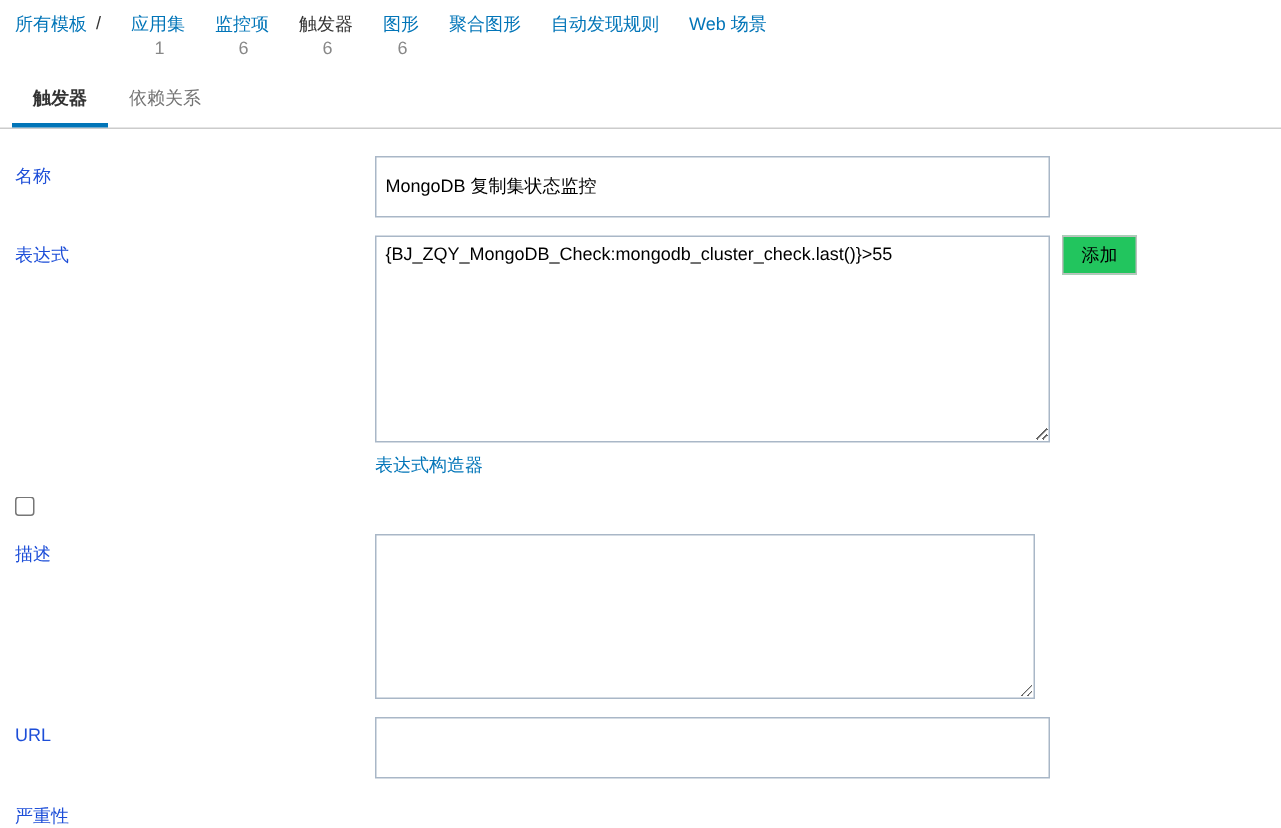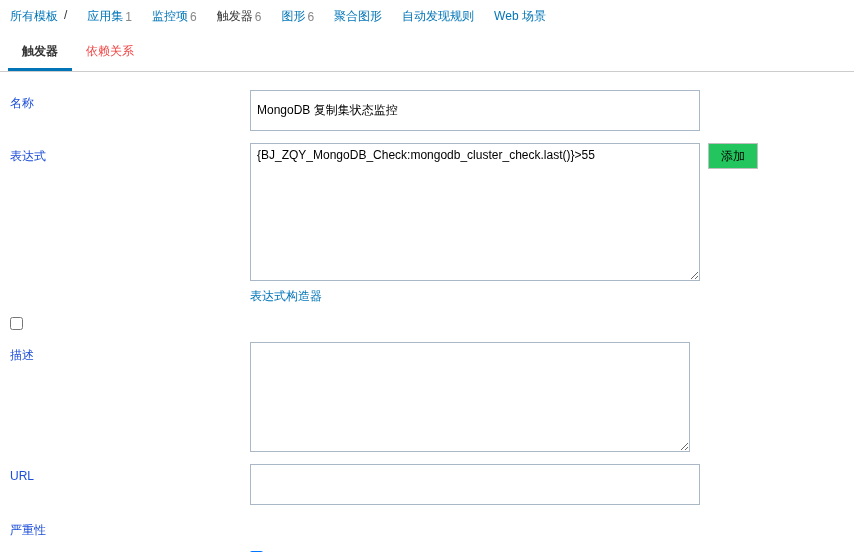--- a/index.html
+++ b/index.html
@@ -2,25 +2,25 @@
 <html><head>
 <meta charset="utf-8">
 <style>
 * { box-sizing: border-box; margin: 0; padding: 0; }
 body { font-family: Arial, "Microsoft YaHei", sans-serif; font-size: 12px; color: #333; background: #fff; width: 854px; }
 a { color: #0275b8; text-decoration: none; }
 
 .breadcrumb { padding: 8px 10px; display: flex; gap: 6px; flex-wrap: wrap; }
 .breadcrumb .sep { color: #333; }
 .breadcrumb .count { color: #888; margin-left: 2px; }
-.breadcrumb .item { display: inline-flex; align-items: center; }
+.breadcrumb .item { display: inline-flex; align-items: center; flex-direction: column; }
 .breadcrumb .item.active-bc a { color: #333; cursor: default; }
 
 .tabs { display: flex; border-bottom: 1px solid #ccc; padding: 0 8px; margin-top: 2px; }
-.tab { padding: 8px 14px; cursor: pointer; color: #ef4444; border-bottom: 3px solid transparent; }
+.tab { padding: 8px 14px; cursor: pointer; color: #737373; border-bottom: 3px solid transparent; }
 .tab.active { color: #333; font-weight: bold; border-bottom-color: #0275b8; }
 
 .form { padding: 18px 10px 20px 10px; }
 .row { display: flex; align-items: flex-start; margin-bottom: 12px; }
 .row .label { width: 240px; text-align: left; padding-right: 14px; padding-top: 5px; color: #1d4ed8; }
 .row .field { flex: 1; display: flex; align-items: flex-start; gap: 8px; }
 
 input[type="text"] { height: 41px; padding: 18px 6px; border: 1px solid #a9b7c7; font-size: 12px; }
 .name-input { width: 450px; border-color: #4a88c6; }
 textarea { padding: 4px 6px; border: 1px solid #a9b7c7; font-size: 12px; font-family: inherit; resize: both; }

